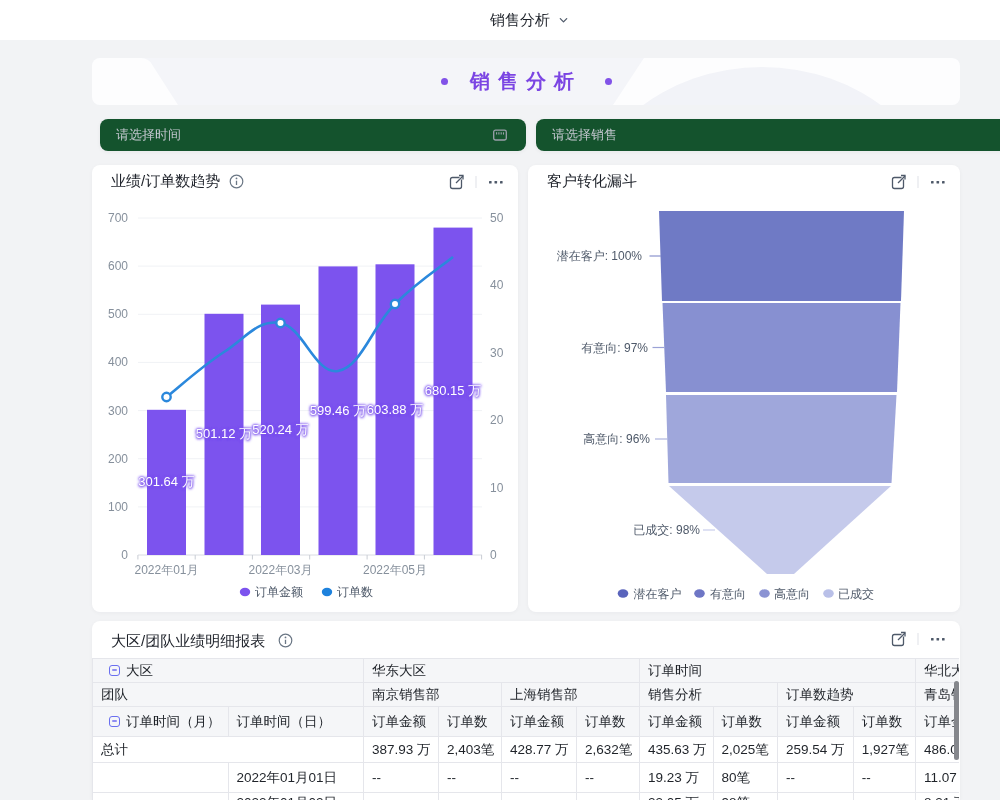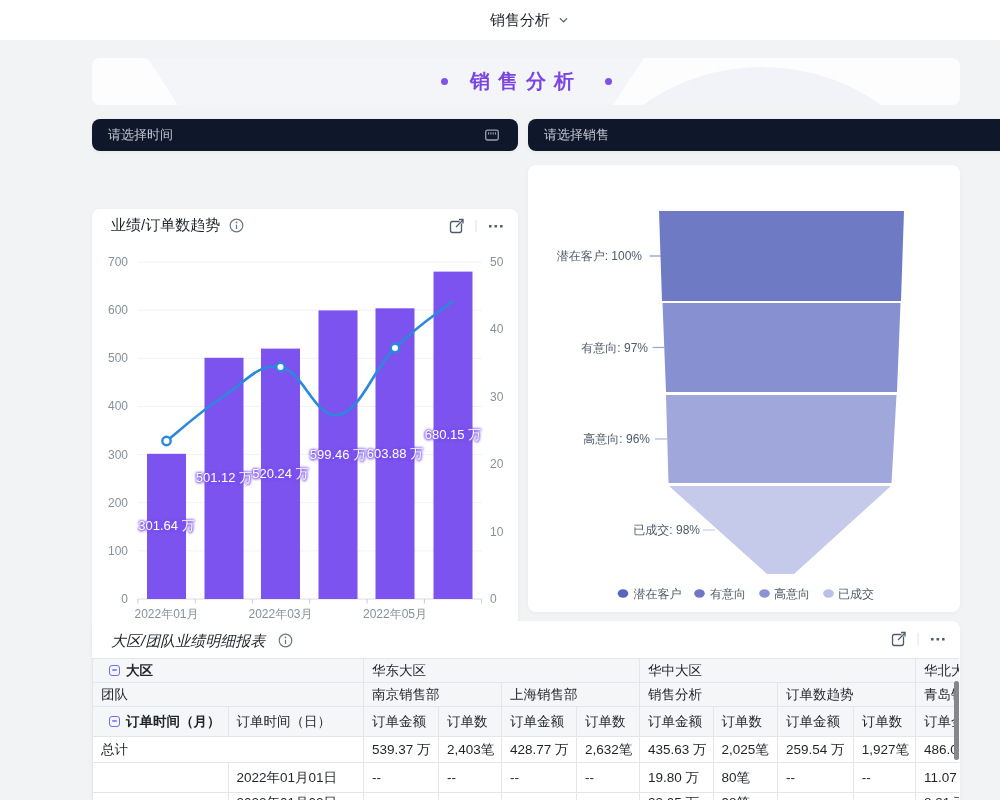--- a/index.html
+++ b/index.html
@@ -4,36 +4,36 @@
 <style>
 * { margin:0; padding:0; box-sizing:border-box; }
 html,body { width:1000px; height:800px; overflow:hidden; }
 body { font-family:"Liberation Sans", sans-serif; background:#f2f3f5; position:relative; }
 .topbar { position:absolute; left:0; top:0; width:1000px; height:40px; background:#fff; }
 .topbar .tt { position:absolute; left:490px; top:0; height:40px; line-height:40px; font-size:15px; color:#1d2129; }
 .topbar svg { position:absolute; left:558px; top:15px; }
 .banner { position:absolute; left:92px; top:58px; width:868px; height:47px; background:#f4f5f9; border-radius:8px; overflow:hidden; }
 .btitle { position:absolute; left:0; right:0; top:0; height:47px; line-height:47px; text-align:center; font-size:20px; font-weight:bold; color:#7b45e3; letter-spacing:8px; }
 .bdot { position:absolute; width:7px; height:7px; border-radius:50%; background:#8152e8; top:79px; }
-.inp { position:absolute; top:119px; height:32px; background:#0f172a; border-radius:8px; box-shadow:0 1px 4px rgba(31,35,41,.05); font-size:13px; color:#c3c7cf; line-height:32px; padding-left:16px; }
+.inp { position:absolute; top:119px; height:32px; background:#14532d; border-radius:8px; box-shadow:0 1px 4px rgba(31,35,41,.05); font-size:13px; color:#c3c7cf; line-height:32px; padding-left:16px;margin-left:8px; }
 .inp svg { position:absolute; top:9px; }
 .card { position:absolute; background:#fff; border-radius:8px; box-shadow:0 1px 4px rgba(31,35,41,.04); }
-#c1 { left:92px; top:165px; width:426px; height:447px;margin-top:44px; }
+#c1 { left:92px; top:165px; width:426px; height:447px; }
 #c2 { left:528px; top:165px; width:432px; height:447px; }
 #c3 { left:92px; top:621px; width:868px; height:179px; overflow:hidden; border-radius:8px 8px 0 0; }
 .chead { position:absolute; left:0; top:0; right:0; height:36px; }
 .ct { position:absolute; left:19px; top:8px; font-size:15px; font-weight:500; color:#1d2129; line-height:16px; }
-#c3 .ct { top:12px;font-style:italic; }
+#c3 .ct { top:12px; }
 #c3 .tools { top:9px; }
 .tools { position:absolute; right:8px; top:8px; width:95px; height:18px; }
 #tablewrap { position:absolute; left:0; top:37px; width:867px; height:142px; overflow:hidden; }
 table.rep { border-collapse:collapse; table-layout:fixed; width:903px; font-size:13.5px; color:#1f2329; }
 table.rep td { border:1px solid #e5e6eb; padding:0 0 0 8px; white-space:nowrap; overflow:hidden; vertical-align:middle; }
 table.rep tr.hd td { background:#f5f6f8; }
-table.rep td.ic { padding-left:16px;font-weight:bold; }
+table.rep td.ic { padding-left:16px; }
 .mico { display:inline-block; width:11px; height:11px; border:1.4px solid #6a6ff0; border-radius:3px; position:relative; vertical-align:-1.5px; margin-right:6px; }
 .mico:after { content:""; position:absolute; left:1.6px; right:1.6px; top:3.2px; height:1.6px; background:#8f8df2; border-radius:1px; }
 #vscroll { position:absolute; right:1px; top:60px; width:5px; height:79px; background:#85878c; border-radius:3px; }
 </style>
 </head>
 <body>
 <div class="topbar">
   <div class="tt">销售分析</div>
   <svg width="11" height="11" viewBox="0 0 12 12">
       <path d="M2.5 4 L6 7.5 L9.5 4" fill="none" stroke="#4e5969" stroke-width="1.4" stroke-linecap="round" stroke-linejoin="round"></path>
@@ -158,20 +158,36 @@
       <text x="303" y="373">2022年05月</text>
     </g>
     <ellipse cx="153" cy="391" rx="5.2" ry="4.2" fill="#7c53ee"></ellipse>
     <text x="163" y="395" font-size="12" fill="#4e5969">订单金额</text>
     <ellipse cx="235" cy="391" rx="5.2" ry="4.2" fill="#1e82dd"></ellipse>
     <text x="245" y="395" font-size="12" fill="#4e5969">订单数</text>
   </svg>
 </div>
 
 <div class="card" id="c2">
+  <div class="chead">
+    <span class="ct">客户转化漏斗</span>
+    <svg class="tools" viewBox="0 0 95 18">
+      <g stroke="#4e5969" stroke-width="1.3" fill="none">
+        <path d="M44.5,4.5 h-7 a2,2 0 0 0 -2,2 v7 a2,2 0 0 0 2,2 h7 a2,2 0 0 0 2,-2 v-7"></path>
+        <path d="M41,10 L48,3"></path>
+        <path d="M44,2.5 h4 v4"></path>
+      </g>
+      <line x1="61" y1="3" x2="61" y2="15" stroke="#e5e6eb" stroke-width="1.2"></line>
+      <g fill="#4e5969">
+          <rect x="74" y="8" width="2.6" height="2.6" rx="0.6"></rect>
+          <rect x="79.5" y="8" width="2.6" height="2.6" rx="0.6"></rect>
+          <rect x="85" y="8" width="2.6" height="2.6" rx="0.6"></rect>
+        </g>
+    </svg>
+  </div>
   <svg width="431" height="447" viewBox="0 0 431 447" style="position:absolute;left:0;top:0;font-family:'Liberation Sans',sans-serif">
     <polygon points="131,46 376,46 373,136 134,136" fill="#6f7ac5"></polygon>
     <polygon points="134.5,138 372.5,138 369,227 138,227" fill="#8790d1"></polygon>
     <polygon points="138,230 368.5,230 363.5,318 140.5,318" fill="#9fa7db"></polygon>
     <polygon points="141,321 363,321 266,409 239,409" fill="#c5caeb"></polygon>
     <g font-size="12" fill="#4e5969" text-anchor="end">
       <text x="114" y="95">潜在客户: 100%</text>
       <text x="120" y="186.5">有意向: 97%</text>
       <text x="122" y="278">高意向: 96%</text>
       <text x="172" y="369">已成交: 98%</text>
@@ -229,21 +245,21 @@
           <col style="width:73.5px">
           <col style="width:64.5px">
           <col style="width:75.8px">
           <col style="width:62.2px">
           <col style="width:80px">
       </colgroup>
       <tbody>
           <tr class="hd" style="height:24px">
         <td colspan="2" class="ic"><span class="mico"></span>大区</td>
         <td colspan="4">华东大区</td>
-        <td colspan="4">华中大区</td>
+        <td colspan="4">订单时间</td>
         <td>华北大区</td>
       </tr>
       <tr class="hd" style="height:24px">
         <td colspan="2">团队</td>
         <td colspan="2">南京销售部</td>
         <td colspan="2">上海销售部</td>
         <td colspan="2">销售分析</td>
         <td colspan="2">订单数趋势</td>
         <td>青岛销售部</td>
       </tr>
@@ -255,38 +271,38 @@
         <td>订单金额</td>
         <td>订单数</td>
         <td>订单金额</td>
         <td>订单数</td>
         <td>订单金额</td>
         <td>订单数</td>
         <td>订单金额</td>
       </tr>
       <tr style="height:26px">
         <td colspan="2">总计</td>
-        <td>539.37 万</td>
+        <td>387.93 万</td>
             <td>2,403笔</td>
             <td>428.77 万</td>
             <td>2,632笔</td>
             <td>435.63 万</td>
             <td>2,025笔</td>
             <td>259.54 万</td>
             <td>1,927笔</td>
             <td>486.06 万</td>
       </tr>
       <tr style="height:30px">
         <td></td>
         <td>2022年01月01日</td>
         <td>--</td>
             <td>--</td>
             <td>--</td>
             <td>--</td>
-            <td>19.80 万</td>
+            <td>19.23 万</td>
             <td>80笔</td>
             <td>--</td>
             <td>--</td>
             <td>11.07 万</td>
       </tr>
       <tr style="height:20px">
         <td></td>
         <td>2022年01月02日</td>
         <td>--</td>
             <td>--</td>

